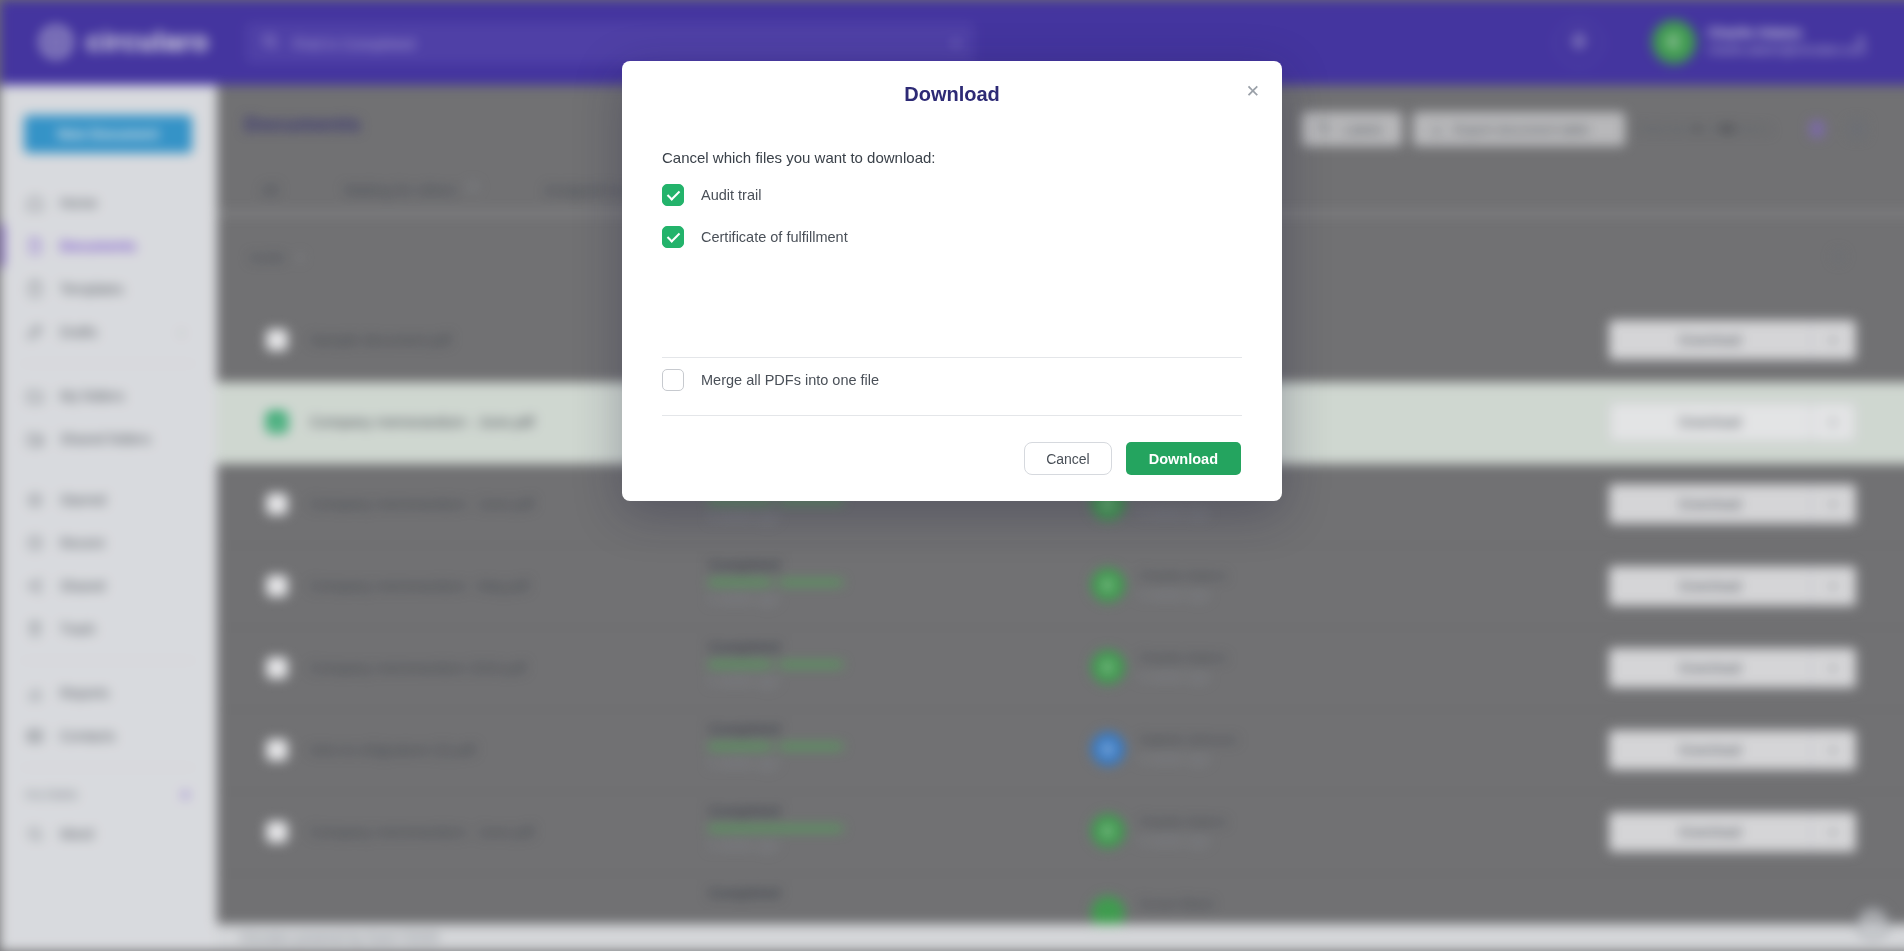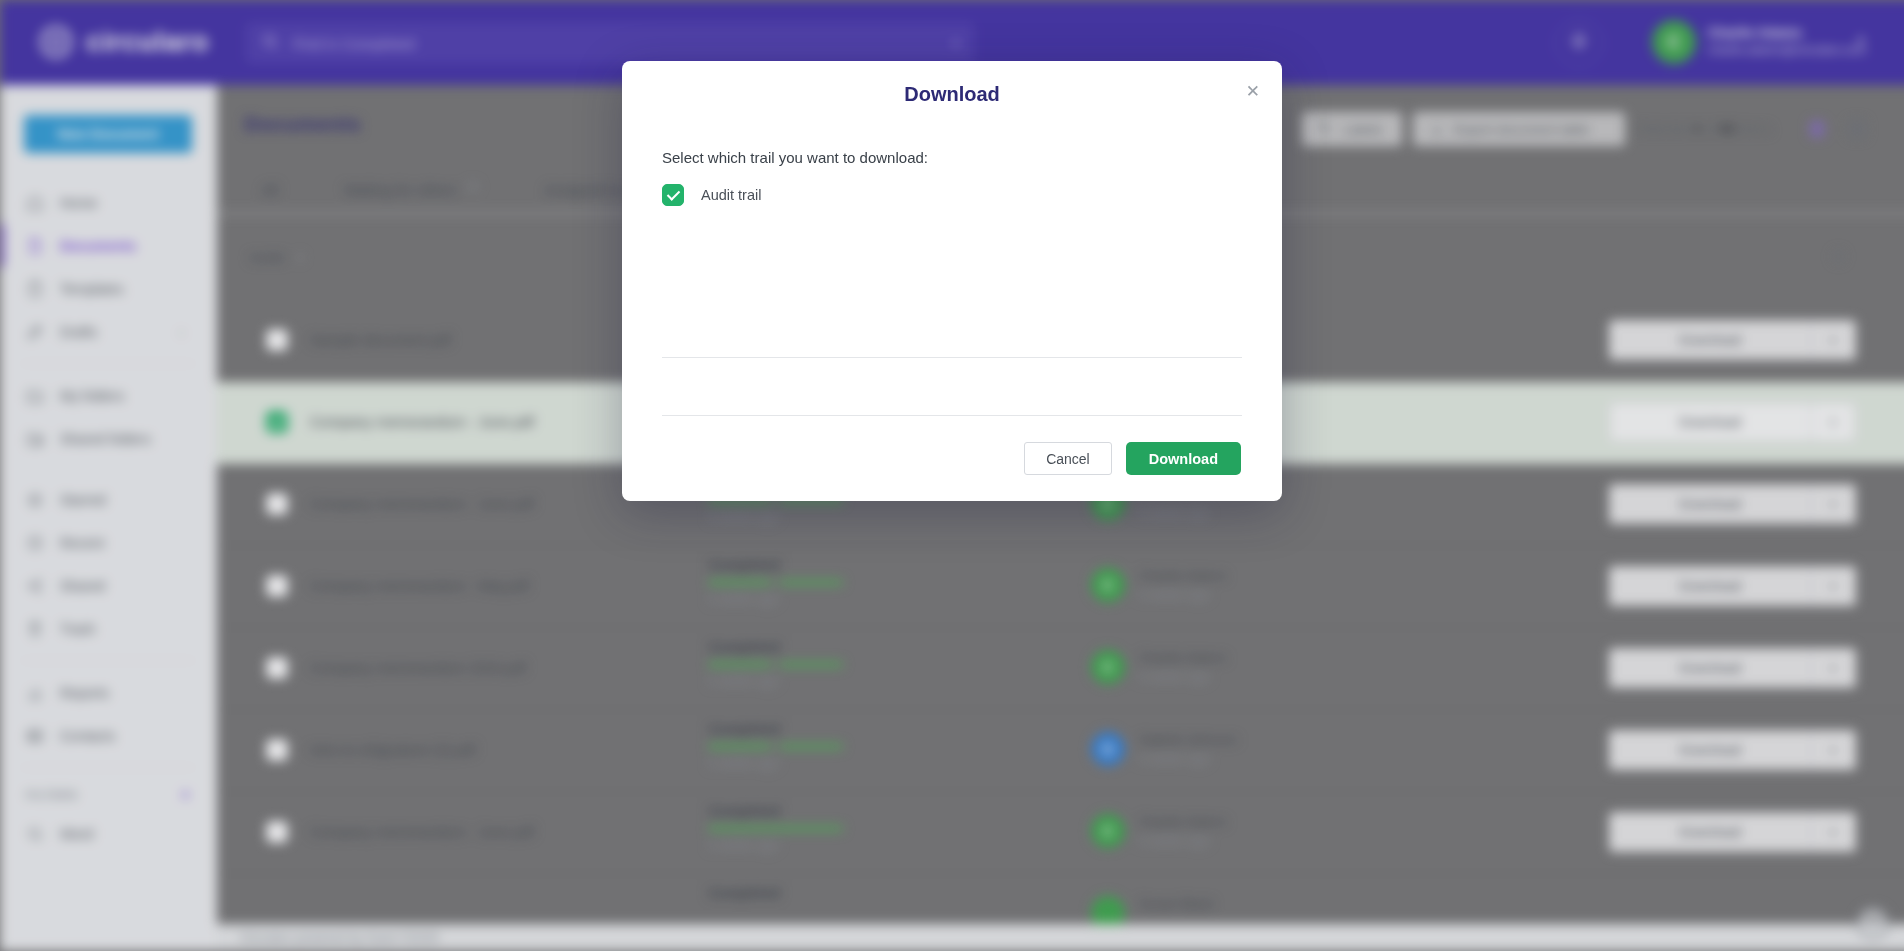--- a/index.html
+++ b/index.html
@@ -115,21 +115,21 @@
   .modal-close{position:absolute;right:22px;top:20px;color:#9aa0a8;font-size:17px;cursor:pointer;}
   .modal-close::after{content:"✕";}
   .modal-prompt{position:absolute;left:40px;top:88px;font-size:15px;color:#3a4149;}
   .opt-list{position:absolute;left:40px;top:113px;right:40px;}
   .opt-row{height:42px;display:flex;align-items:center;gap:17px;}
   .opt-label{font-size:14.5px;color:#4a5058;}
   .modal-div1{position:absolute;left:40px;right:40px;top:296px;height:1px;background:#e4e6e9;}
   .merge-row{position:absolute;left:40px;top:298px;height:42px;display:flex;align-items:center;gap:17px;}
   .modal-div2{position:absolute;left:40px;right:40px;top:354px;height:1px;background:#e4e6e9;}
   .modal-actions{position:absolute;right:41px;top:381px;display:flex;gap:14px;}
-  .btn-cancel{height:33px;padding:0 21px;border:1px solid #d6d9de;border-radius:3px;background:#fff;
+  .btn-cancel{height:33px;padding:0 21px;border:1px solid #d6d9de;border-radius:8px;background:#fff;
     color:#4a5058;font-size:14px;font-family:inherit;cursor:pointer;}
   .btn-download{height:33px;padding:0 23px;border:none;border-radius:5px;background:#24a45f;
     color:#fff;font-size:14.5px;font-weight:bold;font-family:inherit;cursor:pointer;}
 </style>
 </head>
 <body>
 
 <div id="screen">
 
   <div id="app">
@@ -534,32 +534,40 @@
 
     <div class="scroll-track">
       <div class="scroll-thumb"></div>
     </div>
   </div>
 
   <div class="backdrop"></div>
   <div class="modal">
     <div class="modal-title">Download</div>
     <span class="modal-close"></span>
-    <div class="modal-prompt">Select which trail you want to download:</div>
+    <div class="modal-prompt">Cancel which files you want to download:</div>
     <div class="opt-list">
 
 
 
         <div class="opt-row">
           <span class="cb checked"></span>
           <span class="opt-label">Audit trail</span>
         </div>
 
+        <div class="opt-row">
+          <span class="cb checked"></span>
+          <span class="opt-label">Certificate of fulfillment</span>
+        </div>
 
     </div>
     <div class="modal-div1"></div>
+    <div class="merge-row">
+      <span class="cb"></span>
+      <span class="opt-label">Merge all PDFs into one file</span>
+    </div>
     <div class="modal-div2"></div>
     <div class="modal-actions">
       <button class="btn-cancel">Cancel</button>
       <button class="btn-download">Download</button>
     </div>
   </div>
 </div>
 
 </body></html>

